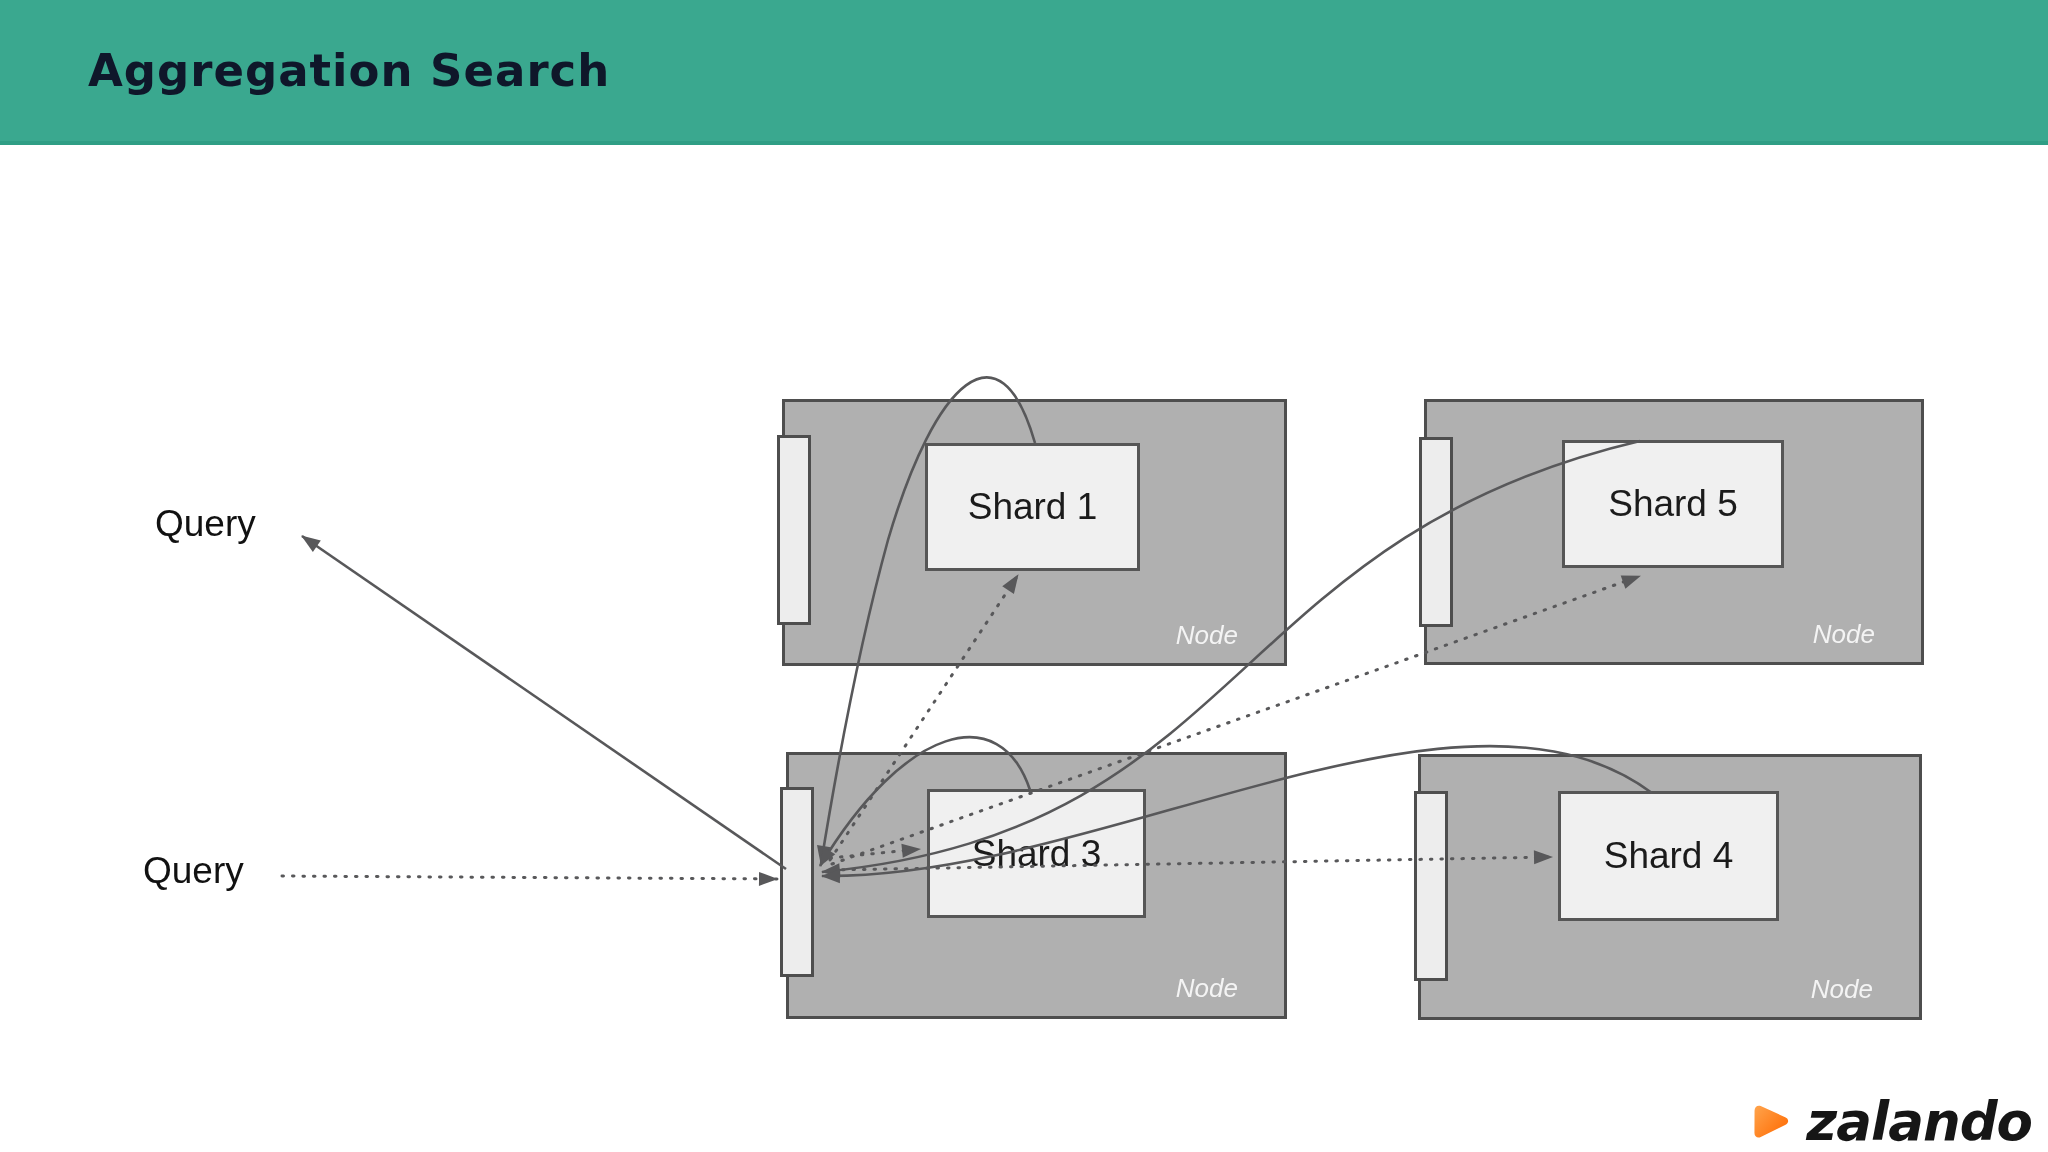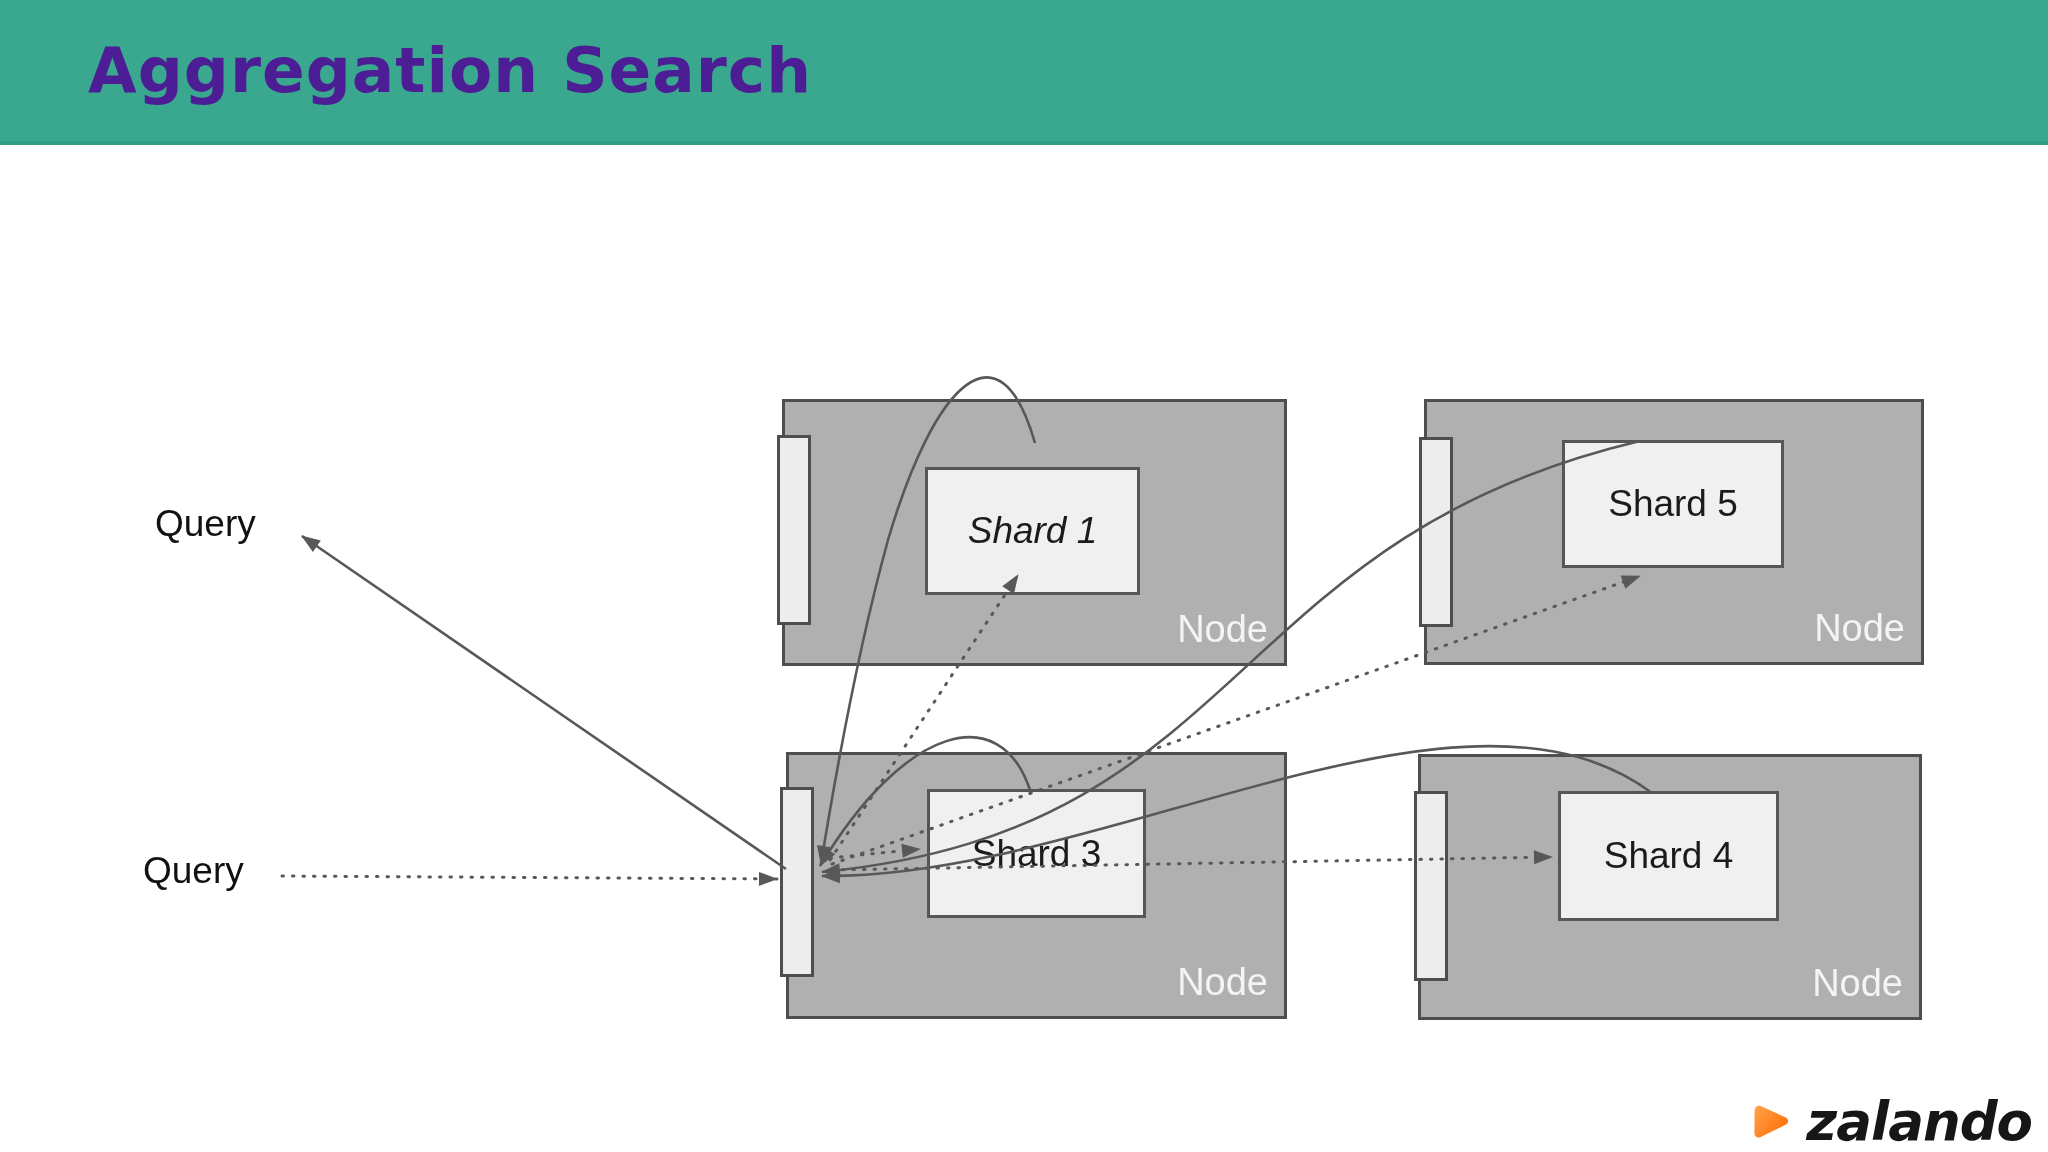--- a/index.html
+++ b/index.html
@@ -3,41 +3,41 @@
 <meta charset="utf-8">
 <style>
   html,body{margin:0;padding:0;background:#ffffff;}
   body{width:2048px;height:1152px;overflow:hidden;font-family:"Liberation Sans",sans-serif;}
   .slide{position:relative;width:2048px;height:1152px;background:#ffffff;}
 
   
   .titlebar{position:absolute;left:0;top:0;width:2048px;height:145px;background:#3aa88f;
             border-bottom:4px solid #2f9e85;box-sizing:border-box;display:flex;align-items:center;}
   .titlebar h1{margin:0 0 0 88px;font-family:"DejaVu Sans",sans-serif;font-weight:700;
-               font-size:63px;letter-spacing:1px;color:#4c1d95;}
+               font-size:45px;letter-spacing:1px;color:#0f172a;}
 
   
   .canvas{position:absolute;left:0;top:0;width:2048px;height:1152px;}
 
   .node{position:absolute;background:#b0b0b0;border:3px solid #4e4e4e;box-sizing:border-box;}
   .node-1{left:782px;top:399px;width:505px;height:267px;}
   .node-2{left:1424px;top:399px;width:500px;height:266px;}
   .node-3{left:786px;top:752px;width:501px;height:267px;}
   .node-4{left:1418px;top:754px;width:504px;height:266px;}
-  .nlabel{position:absolute;right:16px;bottom:12px;font-size:38px;color:#f4f4f4;}
+  .nlabel{position:absolute;right:46px;bottom:12px;font-size:26px;color:#f4f4f4;font-style:italic;}
 
   .bar{position:absolute;width:34px;height:190px;background:#ededed;border:3px solid #4e4e4e;box-sizing:border-box;}
   .bar-1{left:777px;top:435px;}
   .bar-2{left:1419px;top:437px;}
   .bar-3{left:780px;top:787px;}
   .bar-4{left:1414px;top:791px;}
 
   .shard{position:absolute;background:#f0f0f0;border:3px solid #565656;box-sizing:border-box;
          display:flex;align-items:center;justify-content:center;font-size:37px;color:#1b1b1b;}
-  .shard-1{left:925px;top:467px;width:215px;height:128px;font-style:italic;}
+  .shard-1{left:925px;top:443px;width:215px;height:128px;}
   .shard-2{left:1562px;top:440px;width:222px;height:128px;}
   .shard-3{left:927px;top:789px;width:219px;height:129px;}
   .shard-4{left:1558px;top:791px;width:221px;height:130px;}
 
   .freelabel{position:absolute;font-size:37px;color:#111111;}
   .result-label{left:155px;top:503px;}
   .query-label{left:143px;top:850px;}
 
   svg.arrows{position:absolute;left:0;top:0;width:2048px;height:1152px;pointer-events:none;}
   .sol{fill:none;stroke:#58585a;stroke-width:2.6px;}

